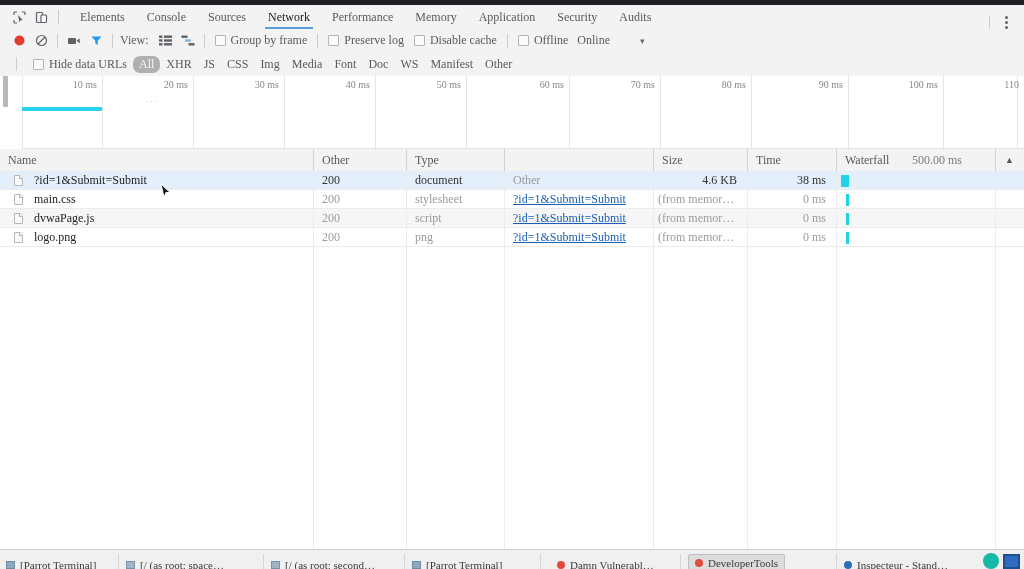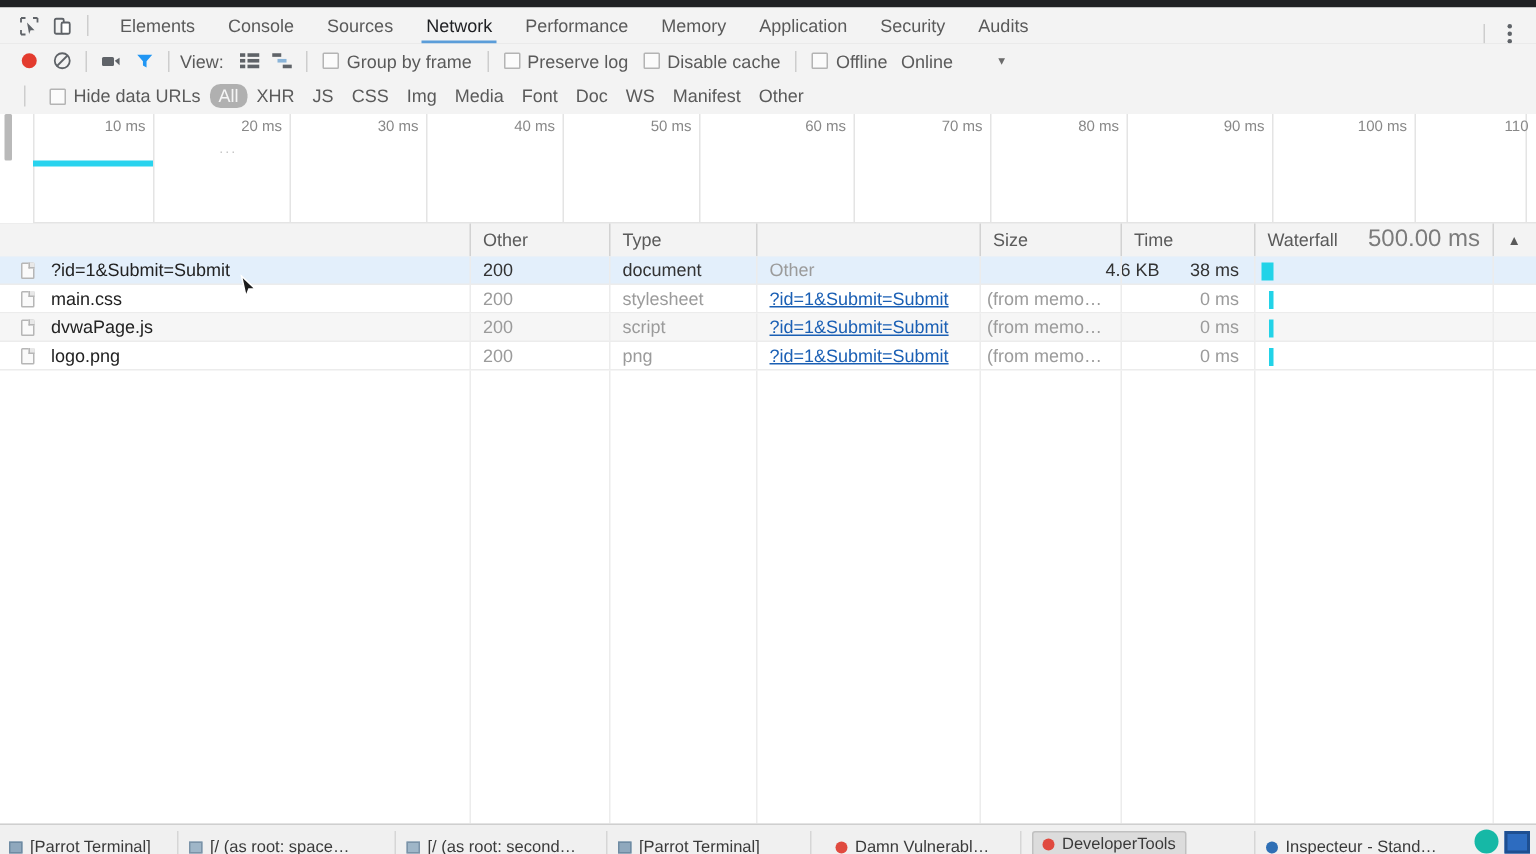--- a/index.html
+++ b/index.html
@@ -3,21 +3,21 @@
 <meta charset="utf-8">
 <style>
   html,body{margin:0;padding:0;}
   body{
     width:1024px;height:569px;overflow:hidden;
     background:#fff;
     font-family:"Liberation Sans","DejaVu Sans",sans-serif;
     font-size:12px;color:#303030;
     -webkit-font-smoothing:antialiased;
   }
-  .devtools{position:absolute;left:0;top:0;width:1024px;height:569px;background:#fff;}
+  .devtools{position:absolute;left:0;top:0;width:1024px;height:569px;background:#fff;font-family:Liberation Serif, serif;}
 
   
   .topstrip{position:absolute;left:0;top:0;width:1024px;height:5px;background:#202124;}
 
   
   .tabbar{position:absolute;left:0;top:5px;width:1024px;height:24px;background:#f3f3f3;
           border-bottom:1px solid #cdcdcd;display:flex;align-items:center;}
   .tb-icons{display:flex;align-items:center;padding:0 4px 0 8px;height:100%;}
   .tb-ico{width:22px;height:22px;display:flex;align-items:center;justify-content:center;cursor:pointer;}
   .tb-sep{width:1px;height:14px;background:#cdcdcd;margin:0 6px;}
@@ -65,21 +65,21 @@
   .ov-handle{position:absolute;left:3px;top:0;width:5px;height:31px;background:#b9b9b9;border-radius:1px;}
   .ov-bar{position:absolute;left:22px;top:31px;width:80px;height:4px;background:#29d3ee;}
   .ov-base{position:absolute;left:22px;top:72px;width:1002px;height:1px;background:#e4e4e4;}
 
   
   .thead{position:absolute;left:0;top:149px;width:1024px;height:22px;background:#f3f3f3;
          border-bottom:1px solid #cdcdcd;}
   .th{position:absolute;top:0;height:22px;line-height:22px;color:#5a5a5a;font-size:12px;
       padding-left:8px;box-sizing:border-box;white-space:nowrap;cursor:pointer;}
   .th-div{position:absolute;top:0;width:1px;height:22px;background:#d2d2d2;}
-  .th-wf-ms{position:absolute;top:0;height:22px;line-height:22px;font-size:16px;color:#7b7b7b;white-space:nowrap;}
+  .th-wf-ms{position:absolute;top:0;height:22px;line-height:22px;font-size:12px;color:#7b7b7b;white-space:nowrap;}
   .sort-arrow{position:absolute;right:10px;top:0;height:22px;line-height:22px;font-size:9px;color:#5a5a5a;}
 
   .rows{position:absolute;left:0;top:171px;width:1024px;height:378px;background:#fff;}
   .row{position:absolute;left:0;width:1024px;height:19px;box-sizing:border-box;
        border-bottom:1px solid #ececec;}
   .row.sel{background:#e3effb;}
   .row.odd{background:#f6f6f6;}
   .cell{position:absolute;top:0;height:19px;line-height:19px;font-size:12px;
         padding-left:8px;box-sizing:border-box;white-space:nowrap;overflow:hidden;text-overflow:ellipsis;}
   .cell.num{text-align:right;padding-right:10px;padding-left:4px;}
@@ -291,20 +291,21 @@
     <span class="ov-lbl" style="left:848px">90 ms</span>
     <span class="ov-lbl" style="left:943px">100 ms</span>
     <span class="ov-lbl" style="left:1024px">110</span>
     <span style="position:absolute;left:146px;top:20px;font-size:9px;color:#c2c2c2;letter-spacing:1px">···</span>
     <div class="ov-handle"></div>
     <div class="ov-bar"></div>
     <div class="ov-base"></div>
   </div>
 
   <div class="thead">
+    <div class="th" style="left:0;width:313px">Name</div>
     <div class="th-div" style="left:313px"></div>
     <div class="th" style="left:314px;width:92px">Other</div>
     <div class="th-div" style="left:406px"></div>
     <div class="th" style="left:407px;width:97px">Type</div>
     <div class="th-div" style="left:504px"></div>
     <div class="th-div" style="left:653px"></div>
     <div class="th" style="left:654px;width:93px">Size</div>
     <div class="th-div" style="left:747px"></div>
     <div class="th" style="left:748px;width:88px">Time</div>
     <div class="th-div" style="left:836px"></div>
@@ -319,21 +320,21 @@
     <div class="row sel" style="top:0">
       <span class="fileico"></span>
       <div class="cell c-name" style="left:26px;width:287px">?id=1&amp;Submit=Submit</div>
       <div class="row-div" style="left:313px"></div>
       <div class="cell c-dark" style="left:314px;width:92px">200</div>
       <div class="row-div" style="left:406px"></div>
       <div class="cell c-dark" style="left:407px;width:97px">document</div>
       <div class="row-div" style="left:504px"></div>
       <div class="cell c-dim" style="left:505px;width:148px">Other</div>
       <div class="row-div" style="left:653px"></div>
-      <div class="cell c-dark num" style="left:690px;width:93px">4.6 KB</div>
+      <div class="cell c-dark num" style="left:654px;width:93px">4.6 KB</div>
       <div class="row-div" style="left:747px"></div>
       <div class="cell c-dark num" style="left:748px;width:88px">38 ms</div>
       <div class="row-div" style="left:836px"></div>
       <div class="wf-bar" style="left:841px;top:4px;width:8px;height:12px"></div>
       <div class="row-div" style="left:995px"></div>
     </div>
 
     <div class="row" style="top:19px">
       <span class="fileico"></span>
       <div class="cell c-name" style="left:26px;width:287px">main.css</div>

